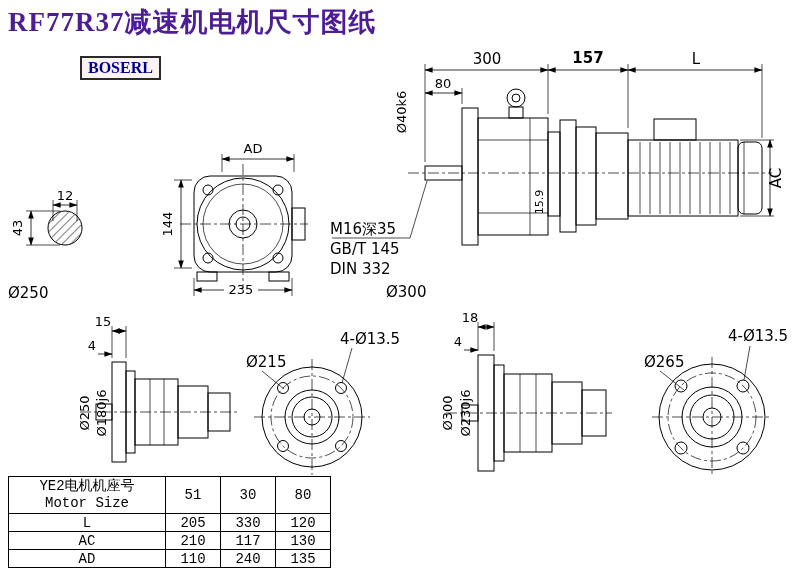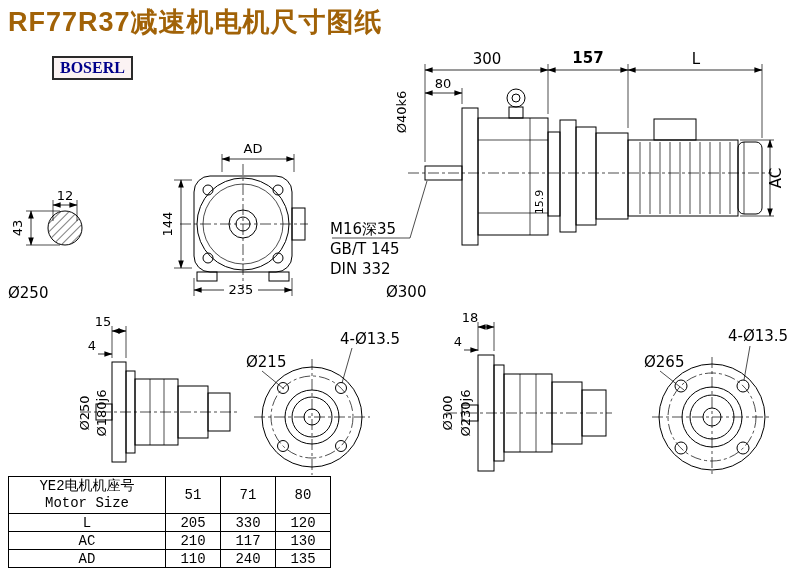--- a/index.html
+++ b/index.html
@@ -1,18 +1,18 @@
 <!DOCTYPE html>
 <html><head>
 <meta charset="utf-8">
 <style>
   html,body{margin:0;padding:0;background:#fff;width:800px;height:587px;overflow:hidden;}
   #canvas{position:relative;width:800px;height:587px;background:#fff;font-family:"Liberation Sans","DejaVu Sans",sans-serif;}
-  #page-title{position:absolute;left:8px;top:4px;font-size:27px;font-weight:bold;color:#a16207;letter-spacing:1px;}
-  #logo-box{position:absolute;left:52px;top:56px;border:2px solid #2a2a2a;background:#fbf3f3;padding:0 6px;
+  #page-title{position:absolute;left:8px;top:4px;font-size:27px;font-weight:bold;color:#4c1d95;letter-spacing:1px;font-family:Liberation Serif, serif;}
+  #logo-box{position:absolute;left:80px;top:56px;border:2px solid #2a2a2a;background:#fbf3f3;padding:0 6px;
             font-family:"Liberation Serif","DejaVu Serif",serif;font-weight:bold;font-size:16px;color:#00008b;line-height:20px;}
   svg{position:absolute;left:0;top:0;}
   .ln{stroke:#000;fill:none;stroke-width:1;}
   .thin{stroke:#000;fill:none;stroke-width:0.7;}
   .cl{stroke:#000;fill:none;stroke-width:0.7;stroke-dasharray:11 3 3 3;}
   .dim{stroke:#000;fill:none;stroke-width:0.8;}
   text{font-family:"DejaVu Sans",sans-serif;font-size:13px;fill:#000;}
   .note{font-size:15px;}
   .bold{font-weight:bold;}
   .small{font-size:11px;}
@@ -238,21 +238,21 @@
         <col style="width:55px">
         <col style="width:55px">
       </colgroup>
     <tbody>
       <tr class="head">
         <th class="hdr">
           <span>YE2电机机座号</span>
           <span>Motor Size</span>
         </th>
         <th>51</th>
-        <th>71</th>
+        <th>30</th>
         <th>80</th>
       </tr>
       <tr class="vals">
         <td>L</td>
         <td>205</td>
         <td>330</td>
         <td>120</td>
       </tr>
       <tr class="vals">
         <td>AC</td>

